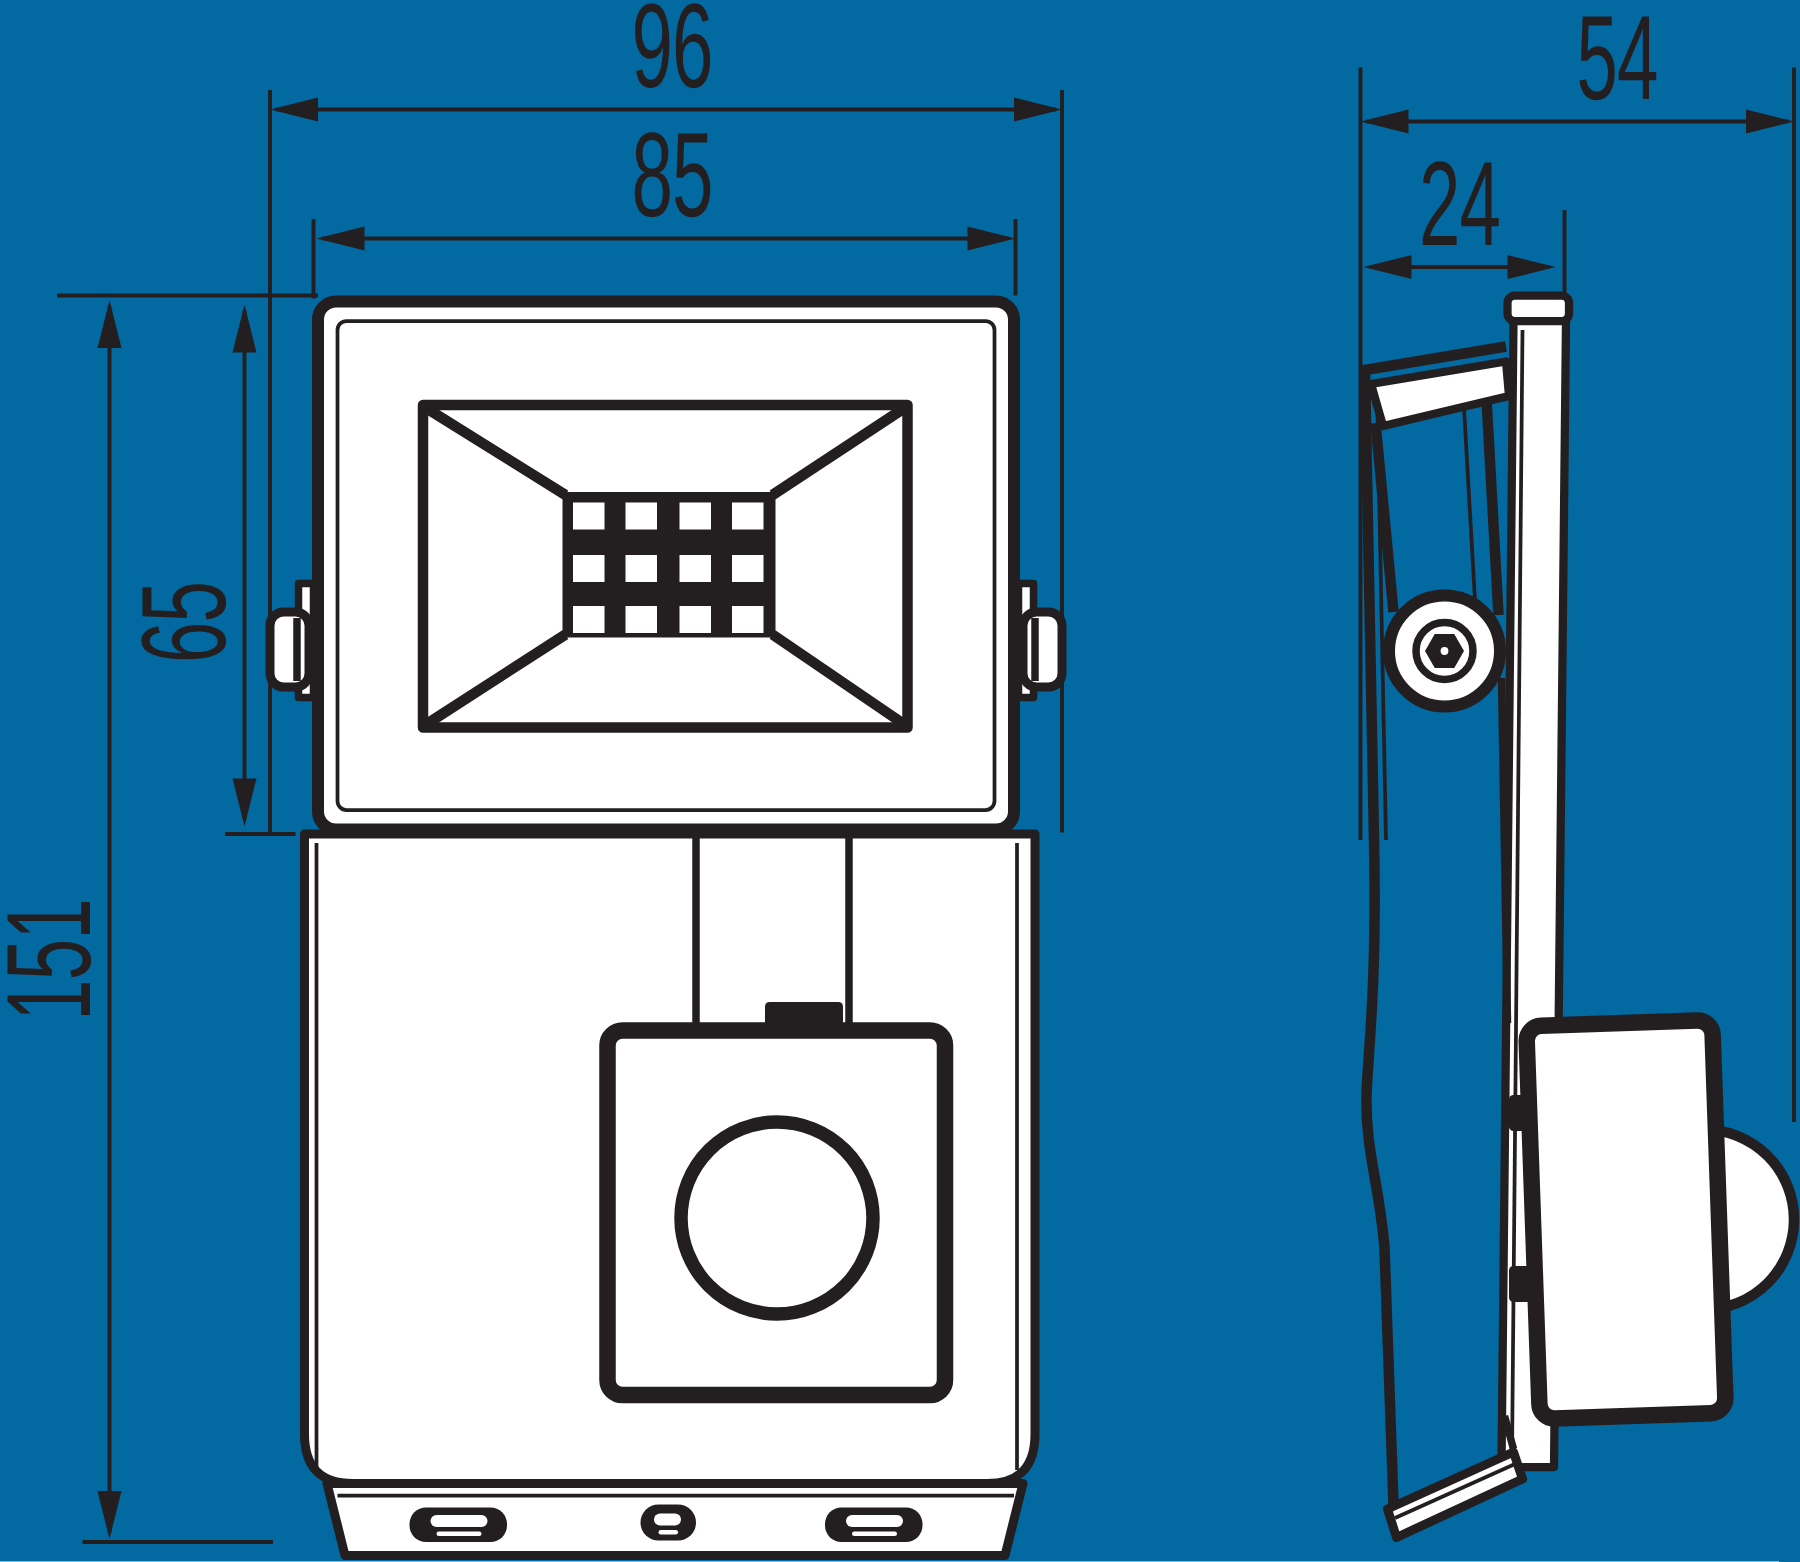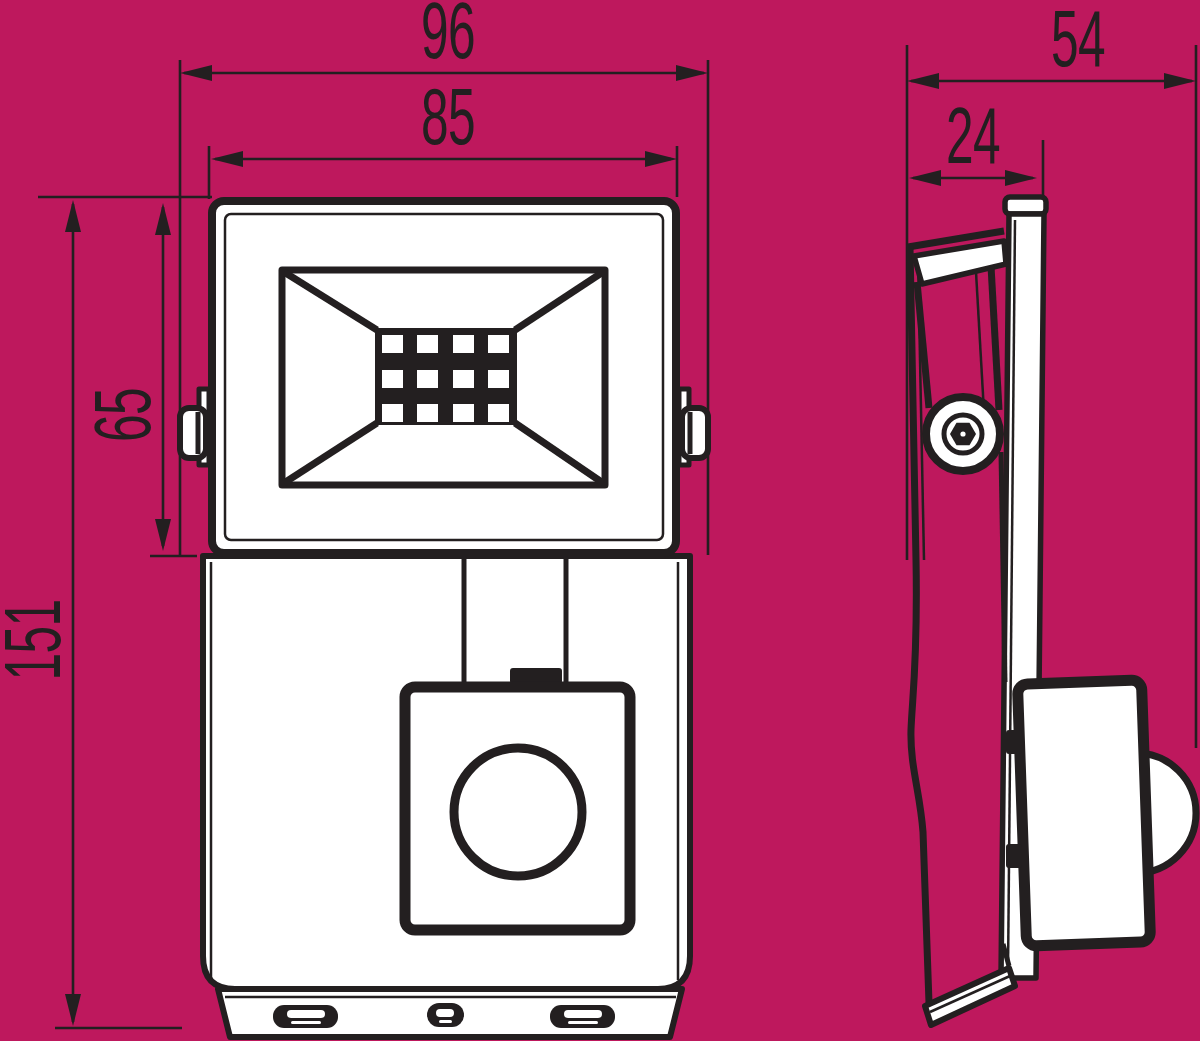--- a/index.html
+++ b/index.html
@@ -1,16 +1,16 @@
 <!DOCTYPE html>
 <html><head>
 <meta charset="utf-8">
 <style>
   html,body{margin:0;padding:0;background:#ffffff;}
-  .stage{width:1200px;height:1041px;background:#be185d;position:relative;font-family:"Liberation Sans",sans-serif;}
+  .stage{width:1200px;height:1041px;background:#0369a1;position:relative;font-family:"Liberation Sans",sans-serif;}
   svg{display:block;}
   .ln{stroke:#231f20;fill:none;stroke-linejoin:round;}
   .fw{fill:#ffffff;}
   .fb{fill:#231f20;stroke:none;}
   .s2{stroke-width:2.5}.s5{stroke-width:5}.s55{stroke-width:5.5}
   .s6{stroke-width:6}.s7{stroke-width:7}.s8{stroke-width:8}.s9{stroke-width:9}.s11{stroke-width:11}
   .dim{stroke:#231f20;stroke-width:2.6;fill:none;}
   .arrow{fill:#231f20;stroke:none;}
   text.dimtxt{font-family:"Liberation Sans",sans-serif;fill:#231f20;font-size:80px;letter-spacing:-1px;}
 </style>

